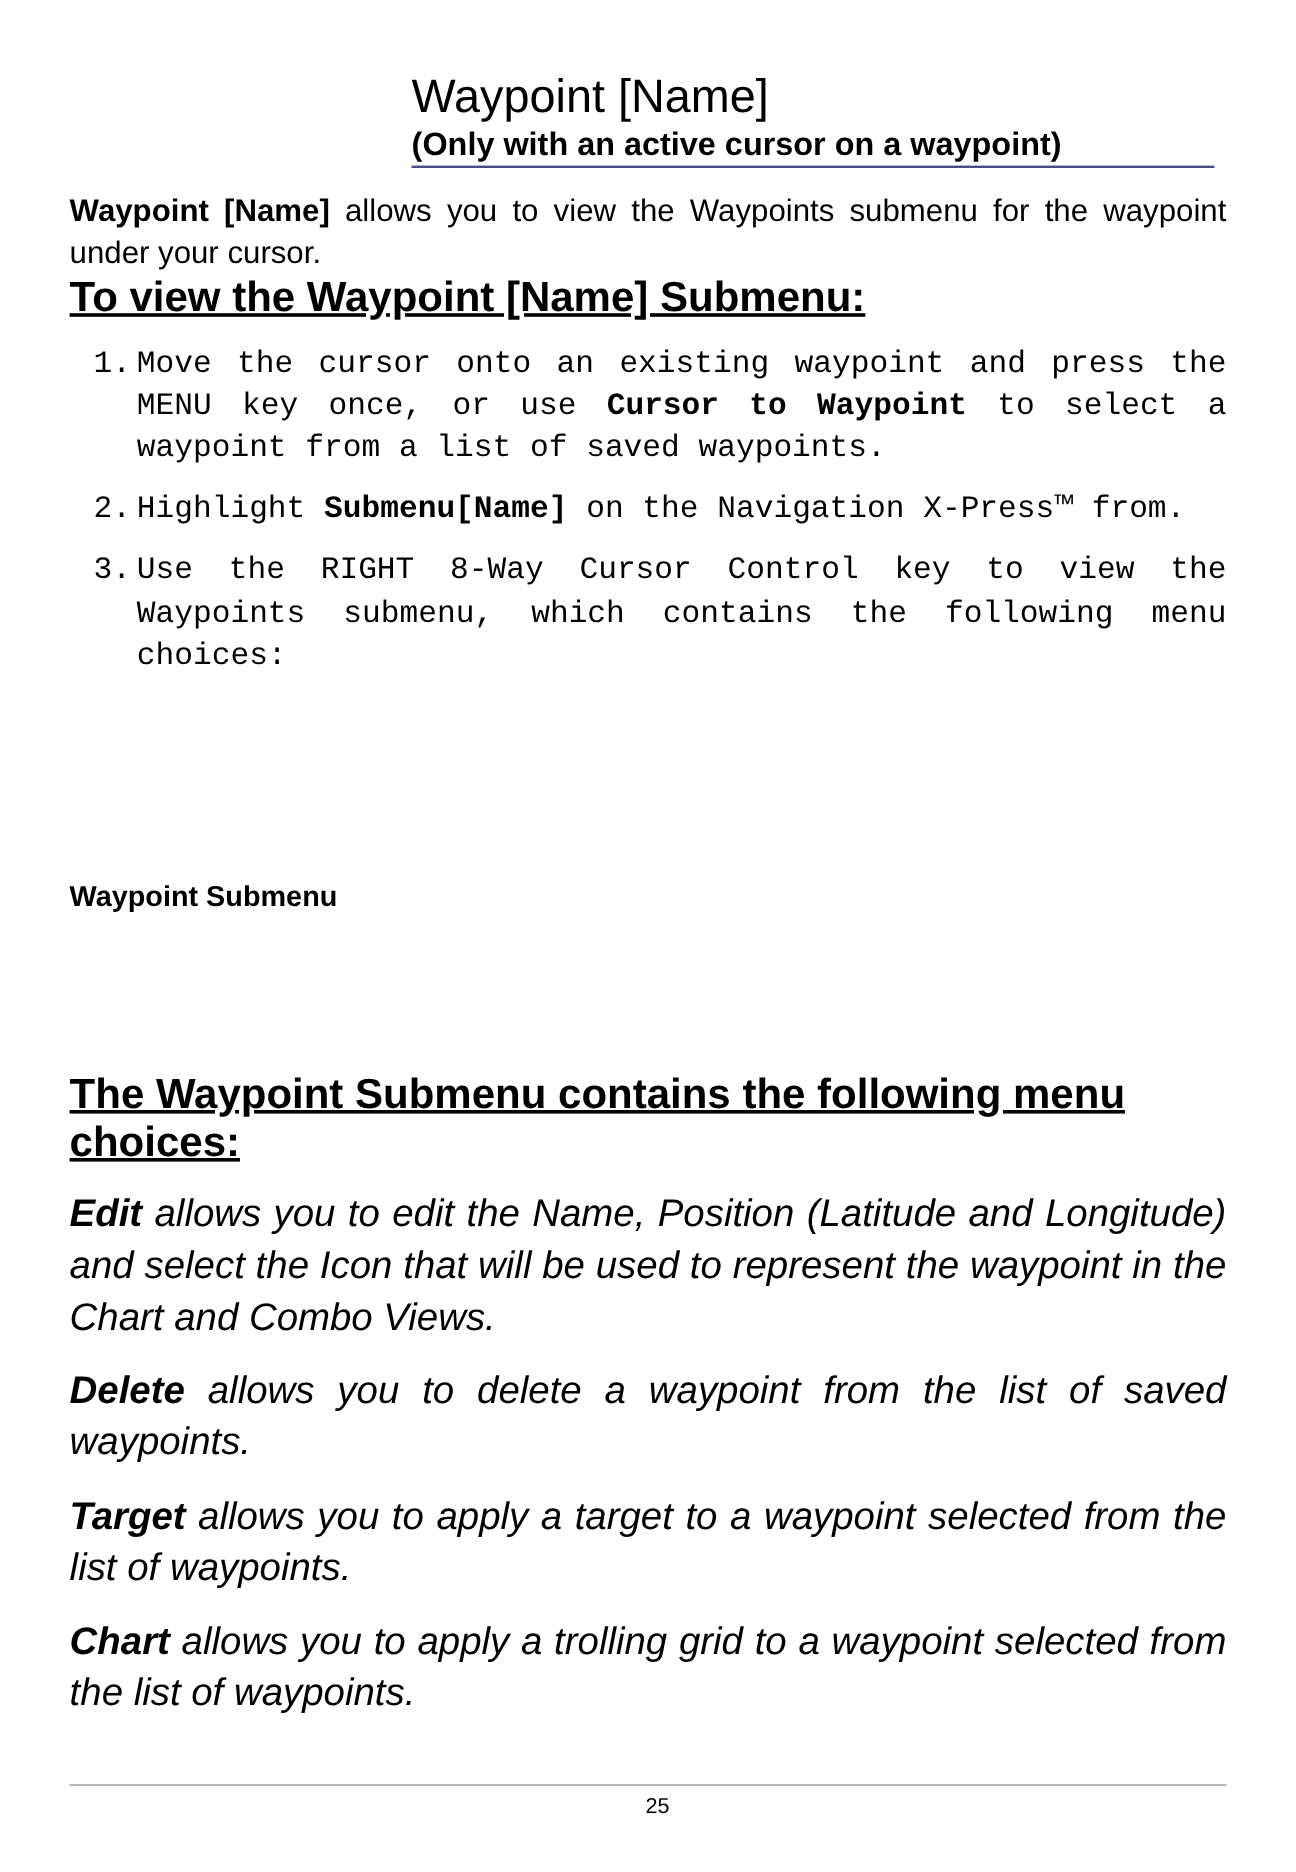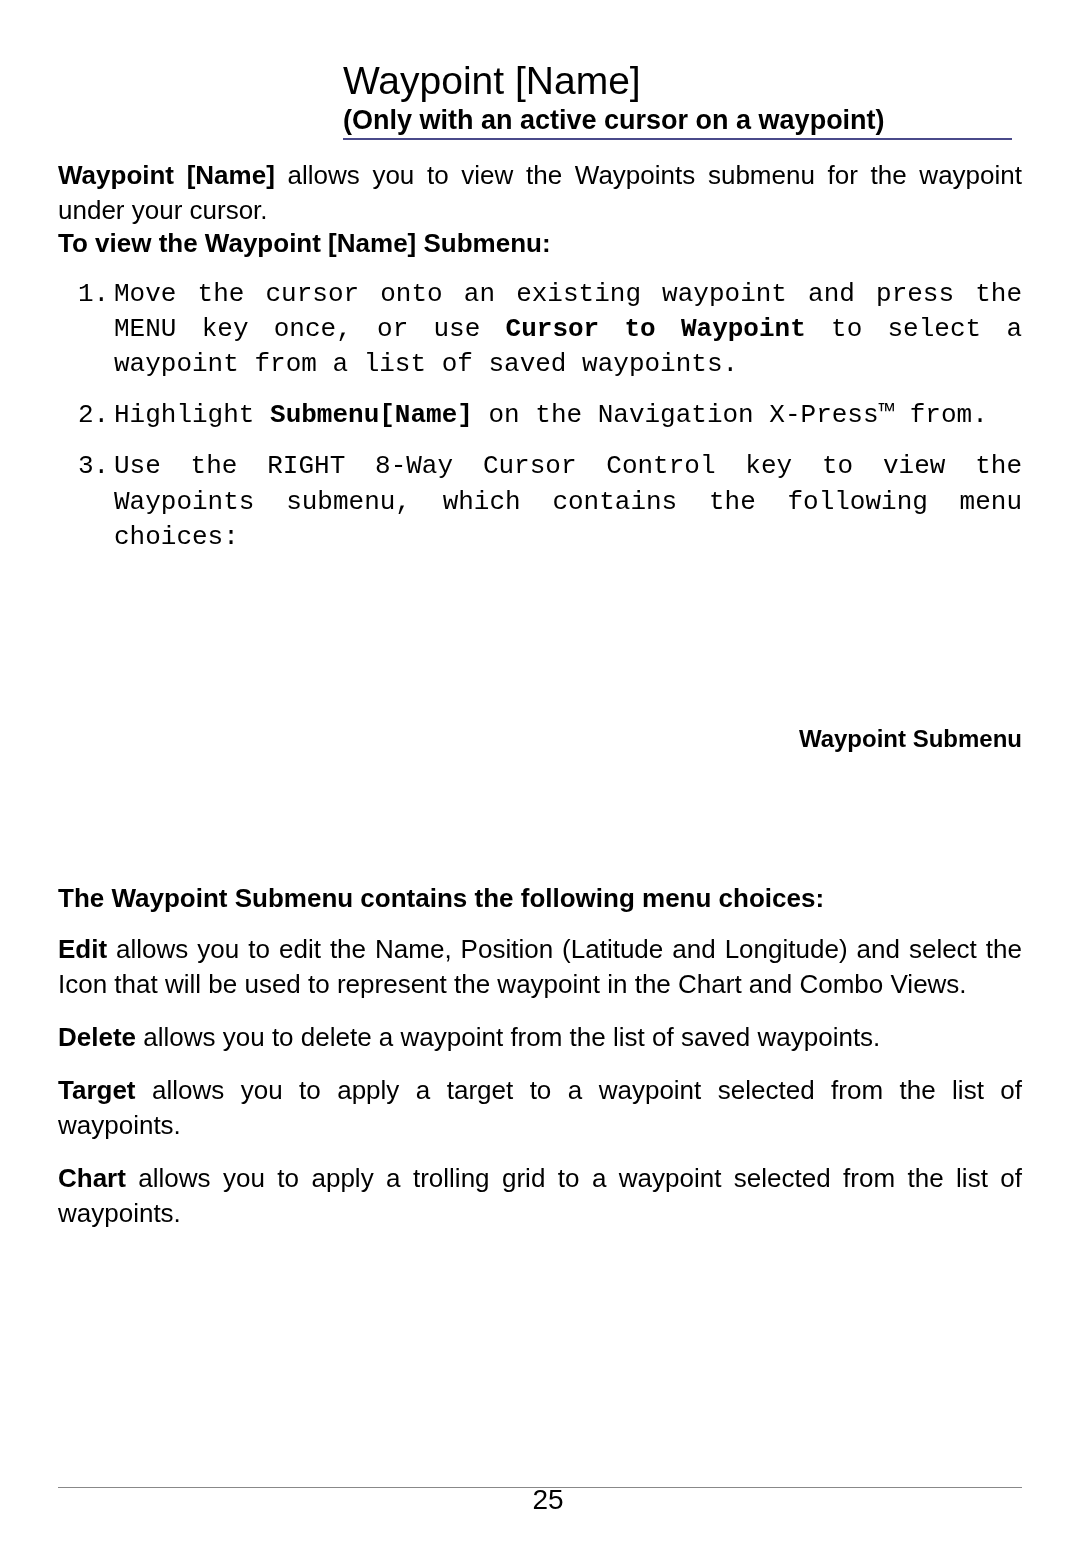--- a/index.html
+++ b/index.html
@@ -39,22 +39,23 @@
     .intro-para {
       font-size: 26px;
       line-height: 1.35;
       font-stretch: condensed;
       text-align: justify;
     }
     .intro-bold {
       font-weight: 700;
     }
     .section-heading {
-      font-size: 26px;
+      font-size: 35px;
       font-weight: 700;
+      text-decoration: underline;
       margin-bottom: 18px;
       font-stretch: condensed;
     }
     ol.steps {
       list-style: none;
       counter-reset: step;
       padding-left: 56px;
       margin-bottom: 40px;
       font-family: Liberation Mono, monospace;
     }
@@ -70,48 +71,49 @@
     ol.steps li::before {
       content: counter(step) ".";
       position: absolute;
       left: -36px;
       font-size: 26px;
     }
     .bold-inline {
       font-weight: 700;
     }
     .caption-block {
-      text-align: right;
+      text-align: left;
       font-size: 24px;
       font-weight: 700;
       margin-top: 170px;
       margin-bottom: 130px;
       font-stretch: condensed;
     }
     .choice-para {
-      font-size: 26px;
+      font-size: 32px;
       line-height: 1.35;
       margin-bottom: 18px;
       text-align: justify;
       font-stretch: condensed;
+      font-style: italic;
     }
     .footer-line {
       position: absolute;
       bottom: 72px;
       left: 58px;
       right: 58px;
       border-top: 1px solid #888;
     }
     .page-number {
       position: absolute;
       bottom: 44px;
       left: 16px;
       right: 0;
       text-align: center;
-      font-size: 28px;
+      font-size: 18px;
       color: #000;
     }
   </style>
 </head>
 <body>
 
 <div class="title-block">
   <div class="main-title">Waypoint [Name]</div>
   <div class="sub-title">(Only with an active cursor on a waypoint)</div>
 </div>

